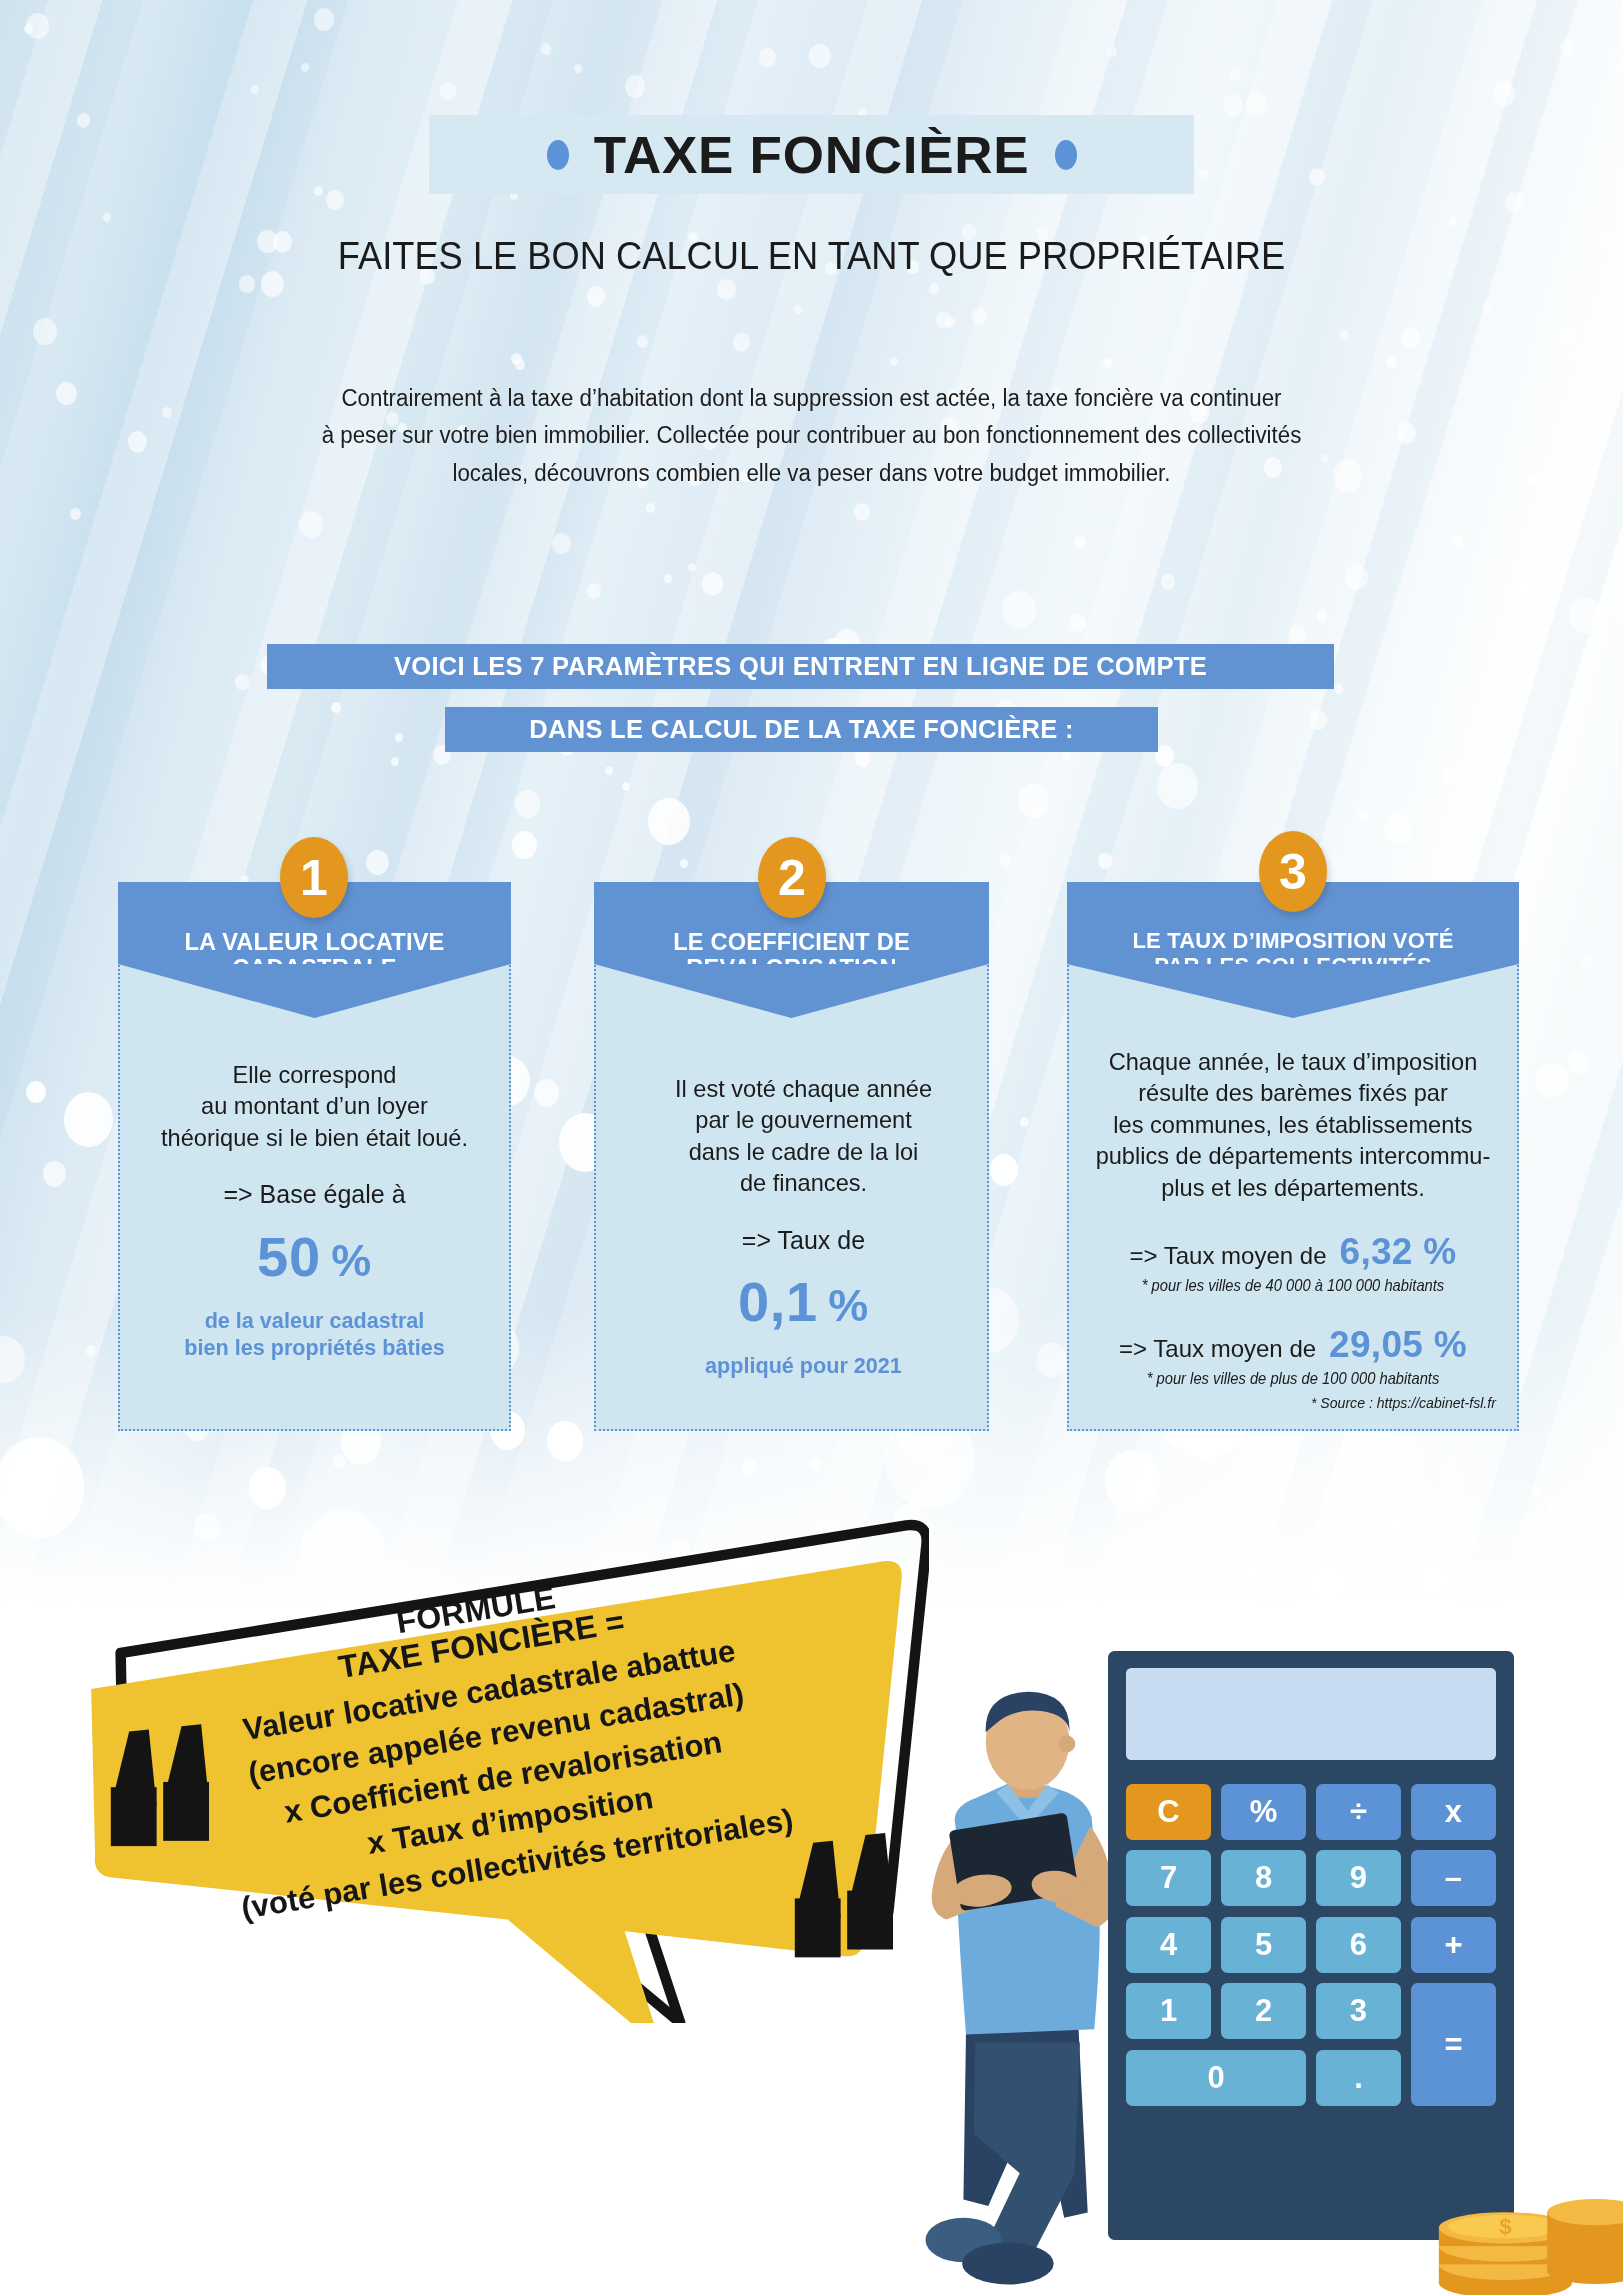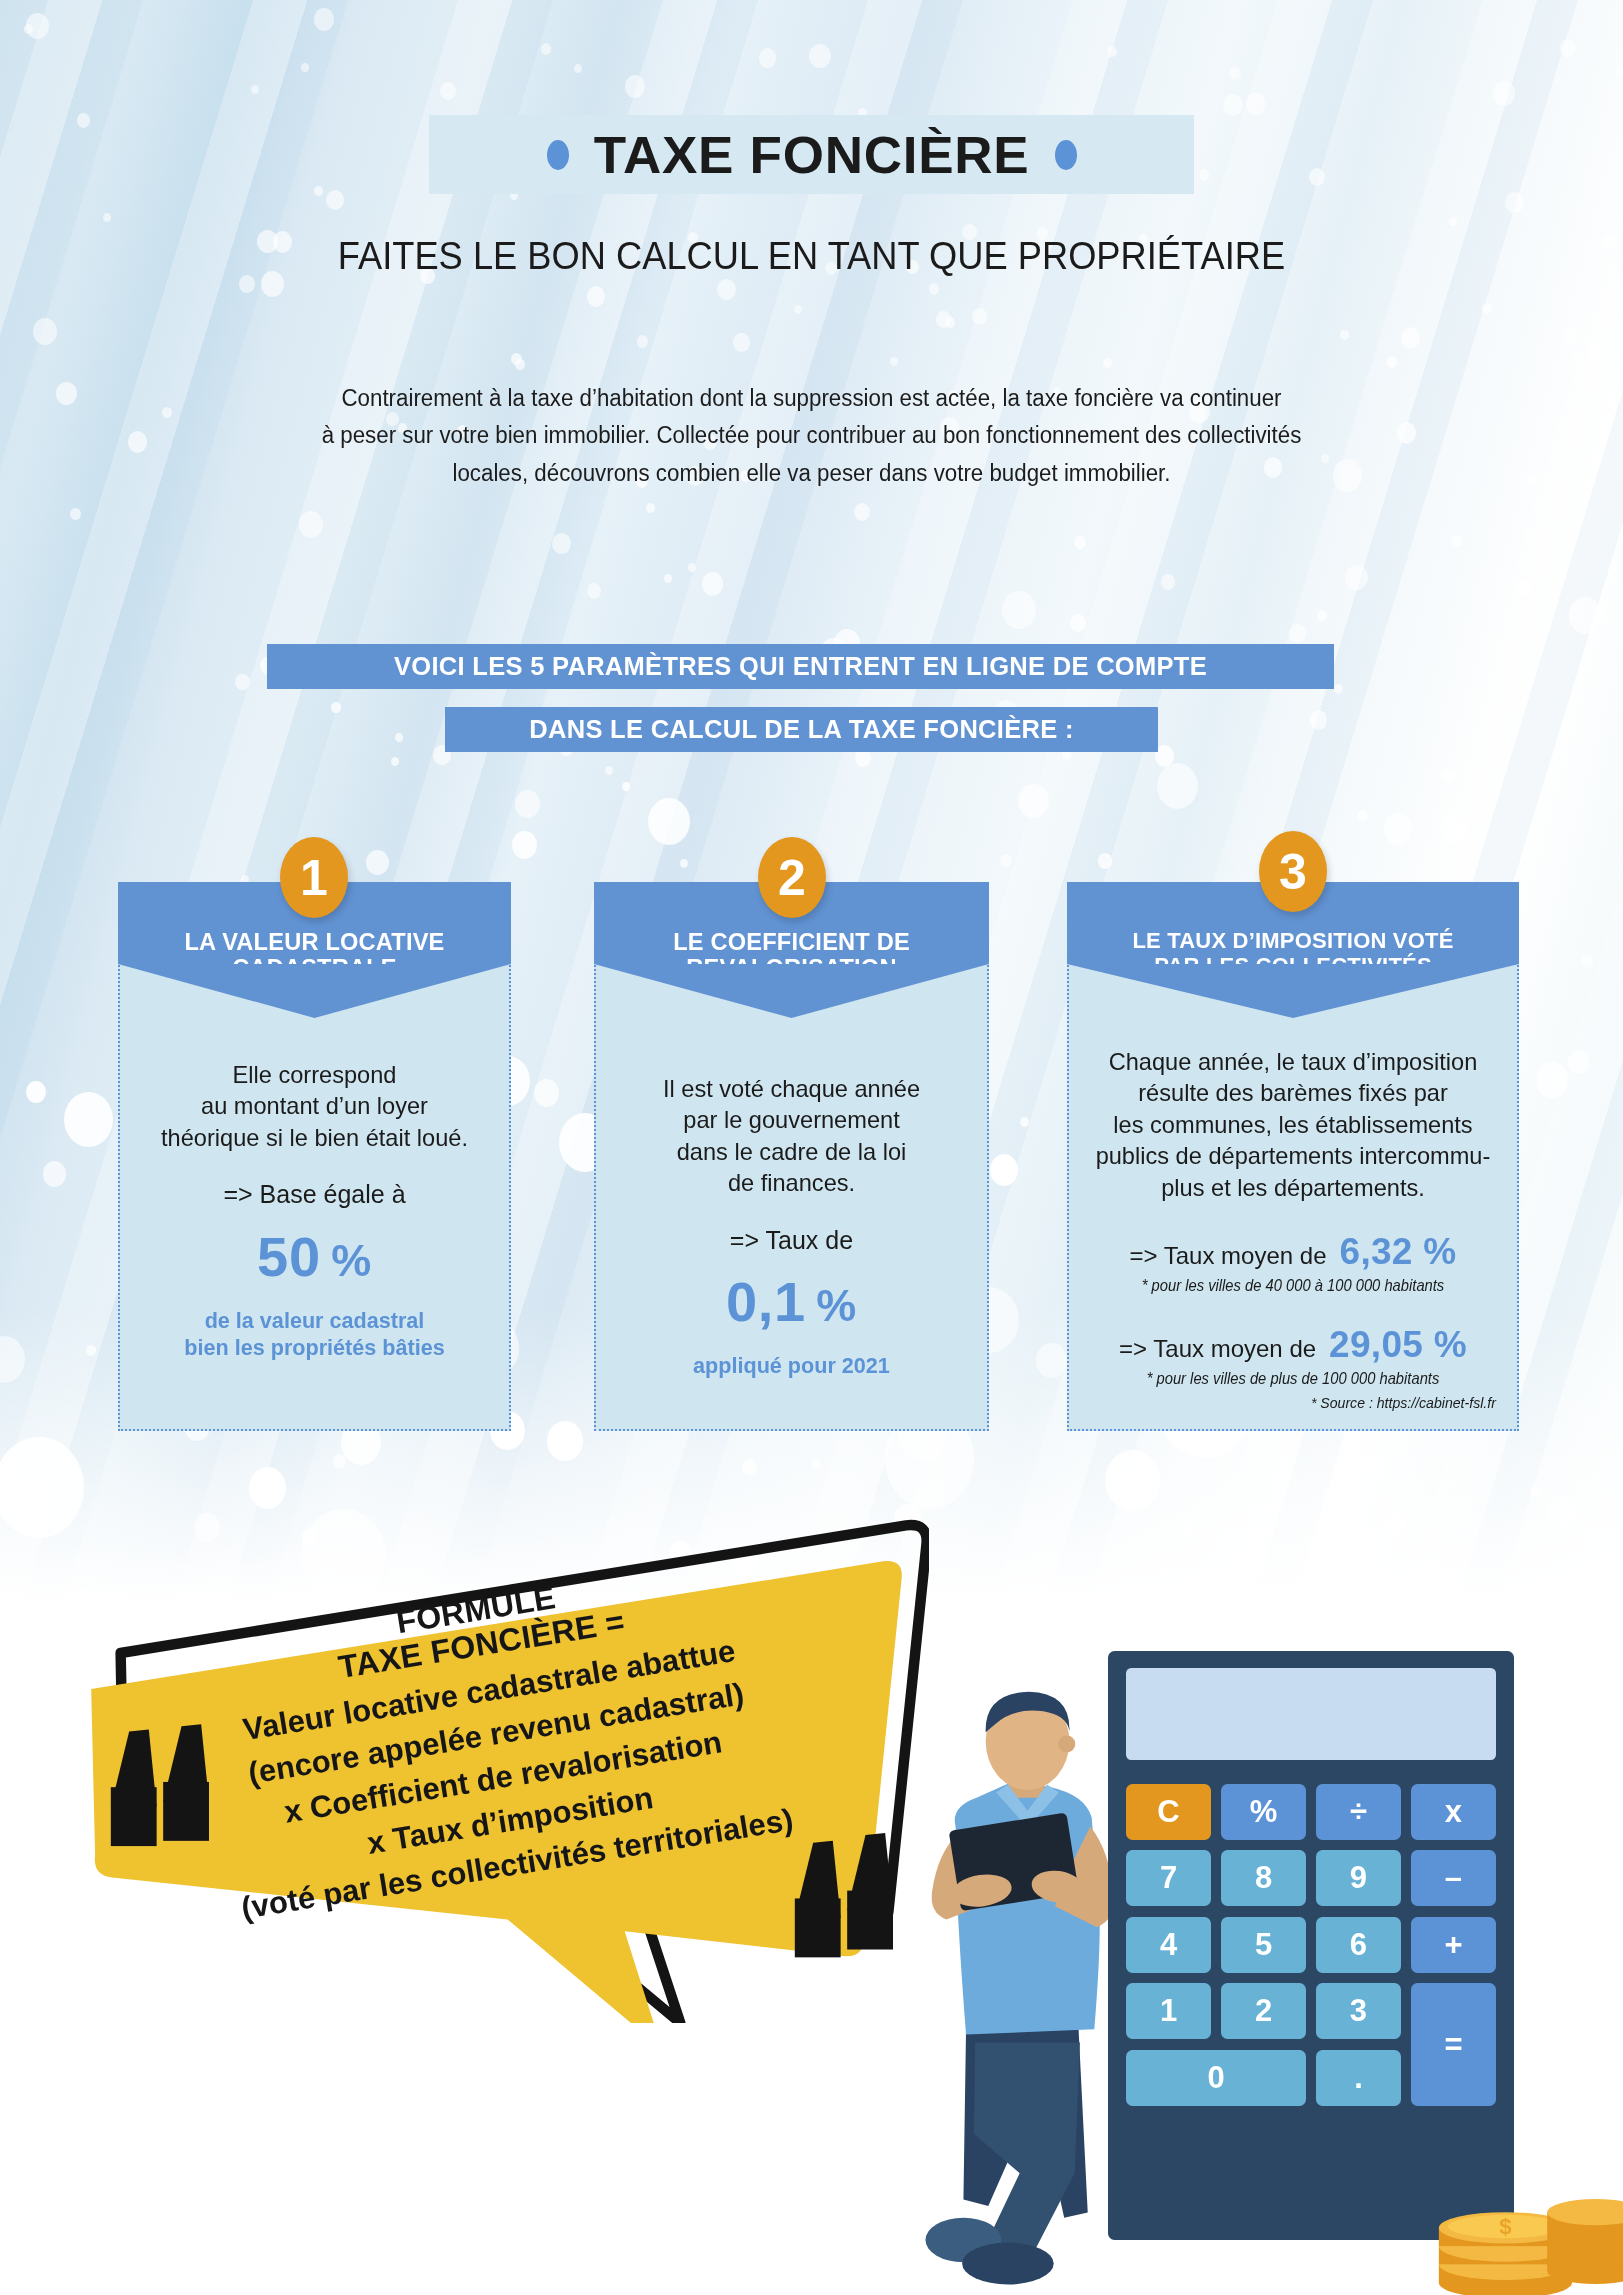--- a/index.html
+++ b/index.html
@@ -410,21 +410,21 @@
   <span class="title-dot"></span>
 </div>
 <div id="subtitle">FAITES LE BON CALCUL EN TANT QUE PROPRIÉTAIRE</div>
 
 <div id="intro">
   <div>Contrairement à la taxe d’habitation dont la suppression est actée, la taxe foncière va continuer</div>
   <div>à peser sur votre bien immobilier. Collectée pour contribuer au bon fonctionnement des collectivités</div>
   <div>locales, découvrons combien elle va peser dans votre budget immobilier.</div>
 </div>
 
-<div class="banner" id="banner1">VOICI LES 5 PARAMÈTRES QUI ENTRENT EN LIGNE DE COMPTE</div>
+<div class="banner" id="banner1">VOICI LES 7 PARAMÈTRES QUI ENTRENT EN LIGNE DE COMPTE</div>
 <div class="banner" id="banner2">DANS LE CALCUL DE LA TAXE FONCIÈRE :</div>
 
 <div class="card" id="card1" style="left:118px; top:882px; width:393px; height:549px;">
   <div class="card-body"></div>
   <div class="card-header" style="height:82px;">
     <div class="card-header-text">
       <div style="font-size:23.6px;">LA VALEUR LOCATIVE</div>
       <div style="font-size:23.6px;">CADASTRALE</div>
     </div>
   </div>
@@ -447,21 +447,21 @@
 
 <div class="card" id="card2" style="left:594px; top:882px; width:395px; height:549px;">
   <div class="card-body"></div>
   <div class="card-header" style="height:82px;">
     <div class="card-header-text">
       <div style="font-size:23.6px;">LE COEFFICIENT DE</div>
       <div style="font-size:23.6px;">REVALORISATION</div>
     </div>
   </div>
   <div class="chevron" style="top:82px;"></div>
-  <div class="card-content" style="top:192px;">
+  <div class="card-content" style="top:192px;margin-left:12px;">
     <div class="c-para">Il est voté chaque année</div>
     <div class="c-para">par le gouvernement</div>
     <div class="c-para">dans le cadre de la loi</div>
     <div class="c-para">de finances.</div>
     <div class="c-lead">=&gt; Taux de</div>
     <div class="c-big">
       <span>0,1</span><span class="pct">%</span>
     </div>
     <div class="c-note">
       <div>appliqué pour 2021</div>

